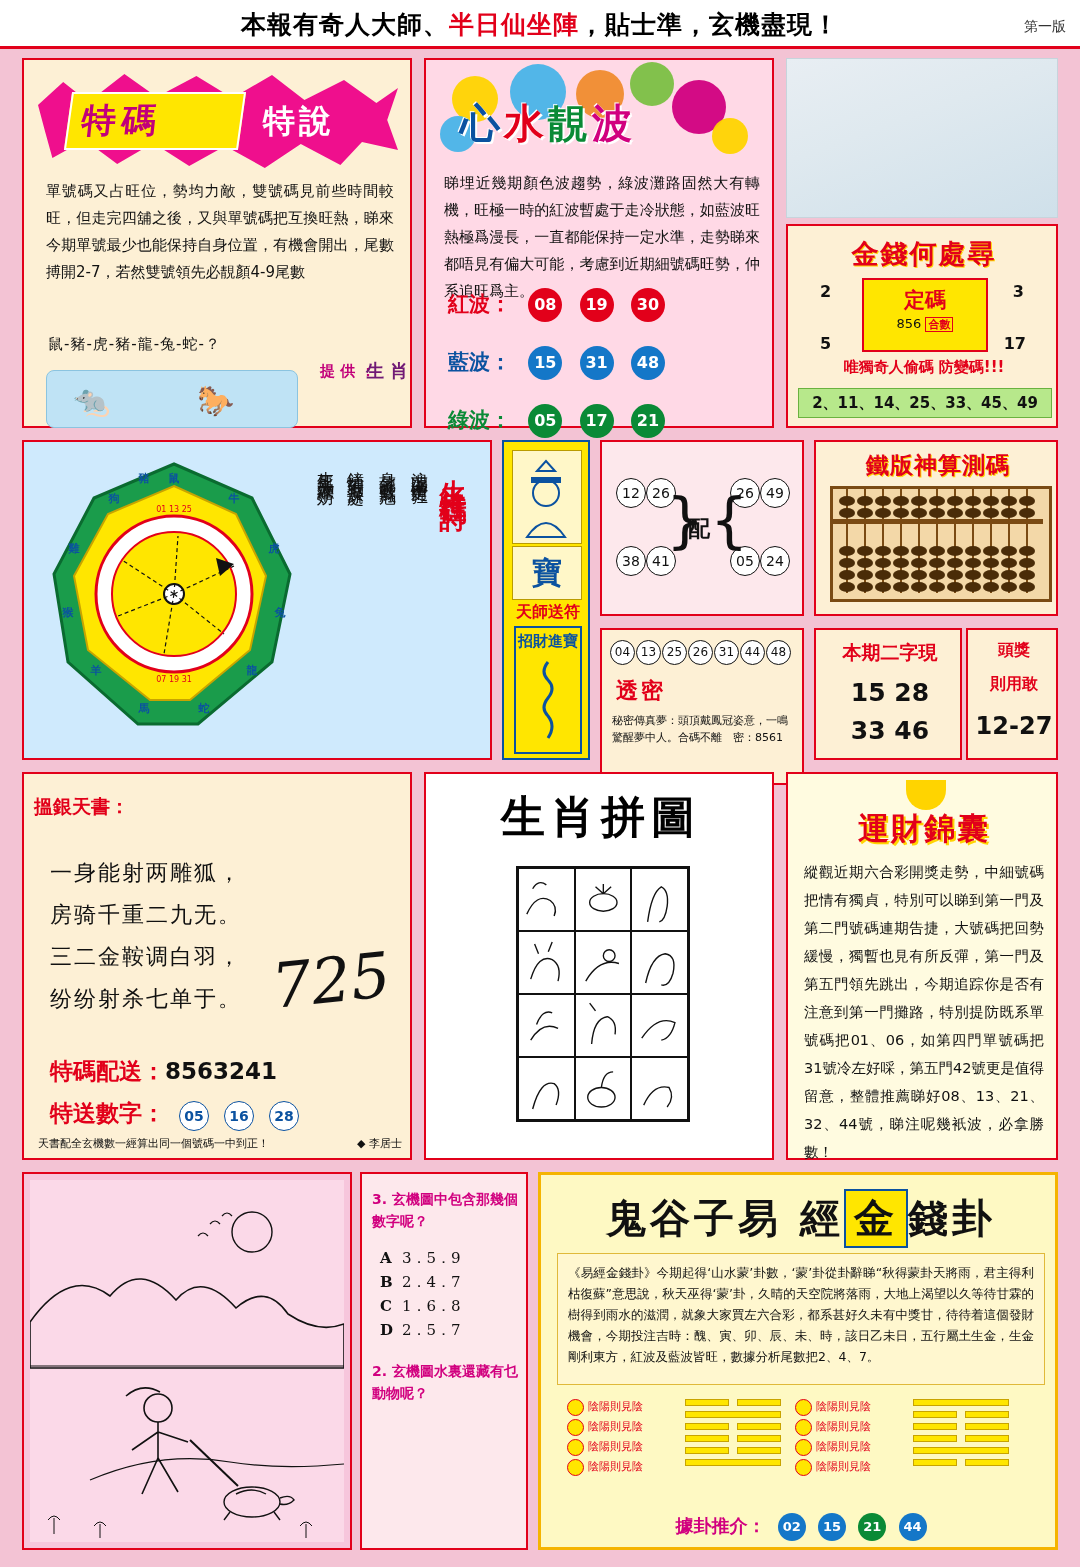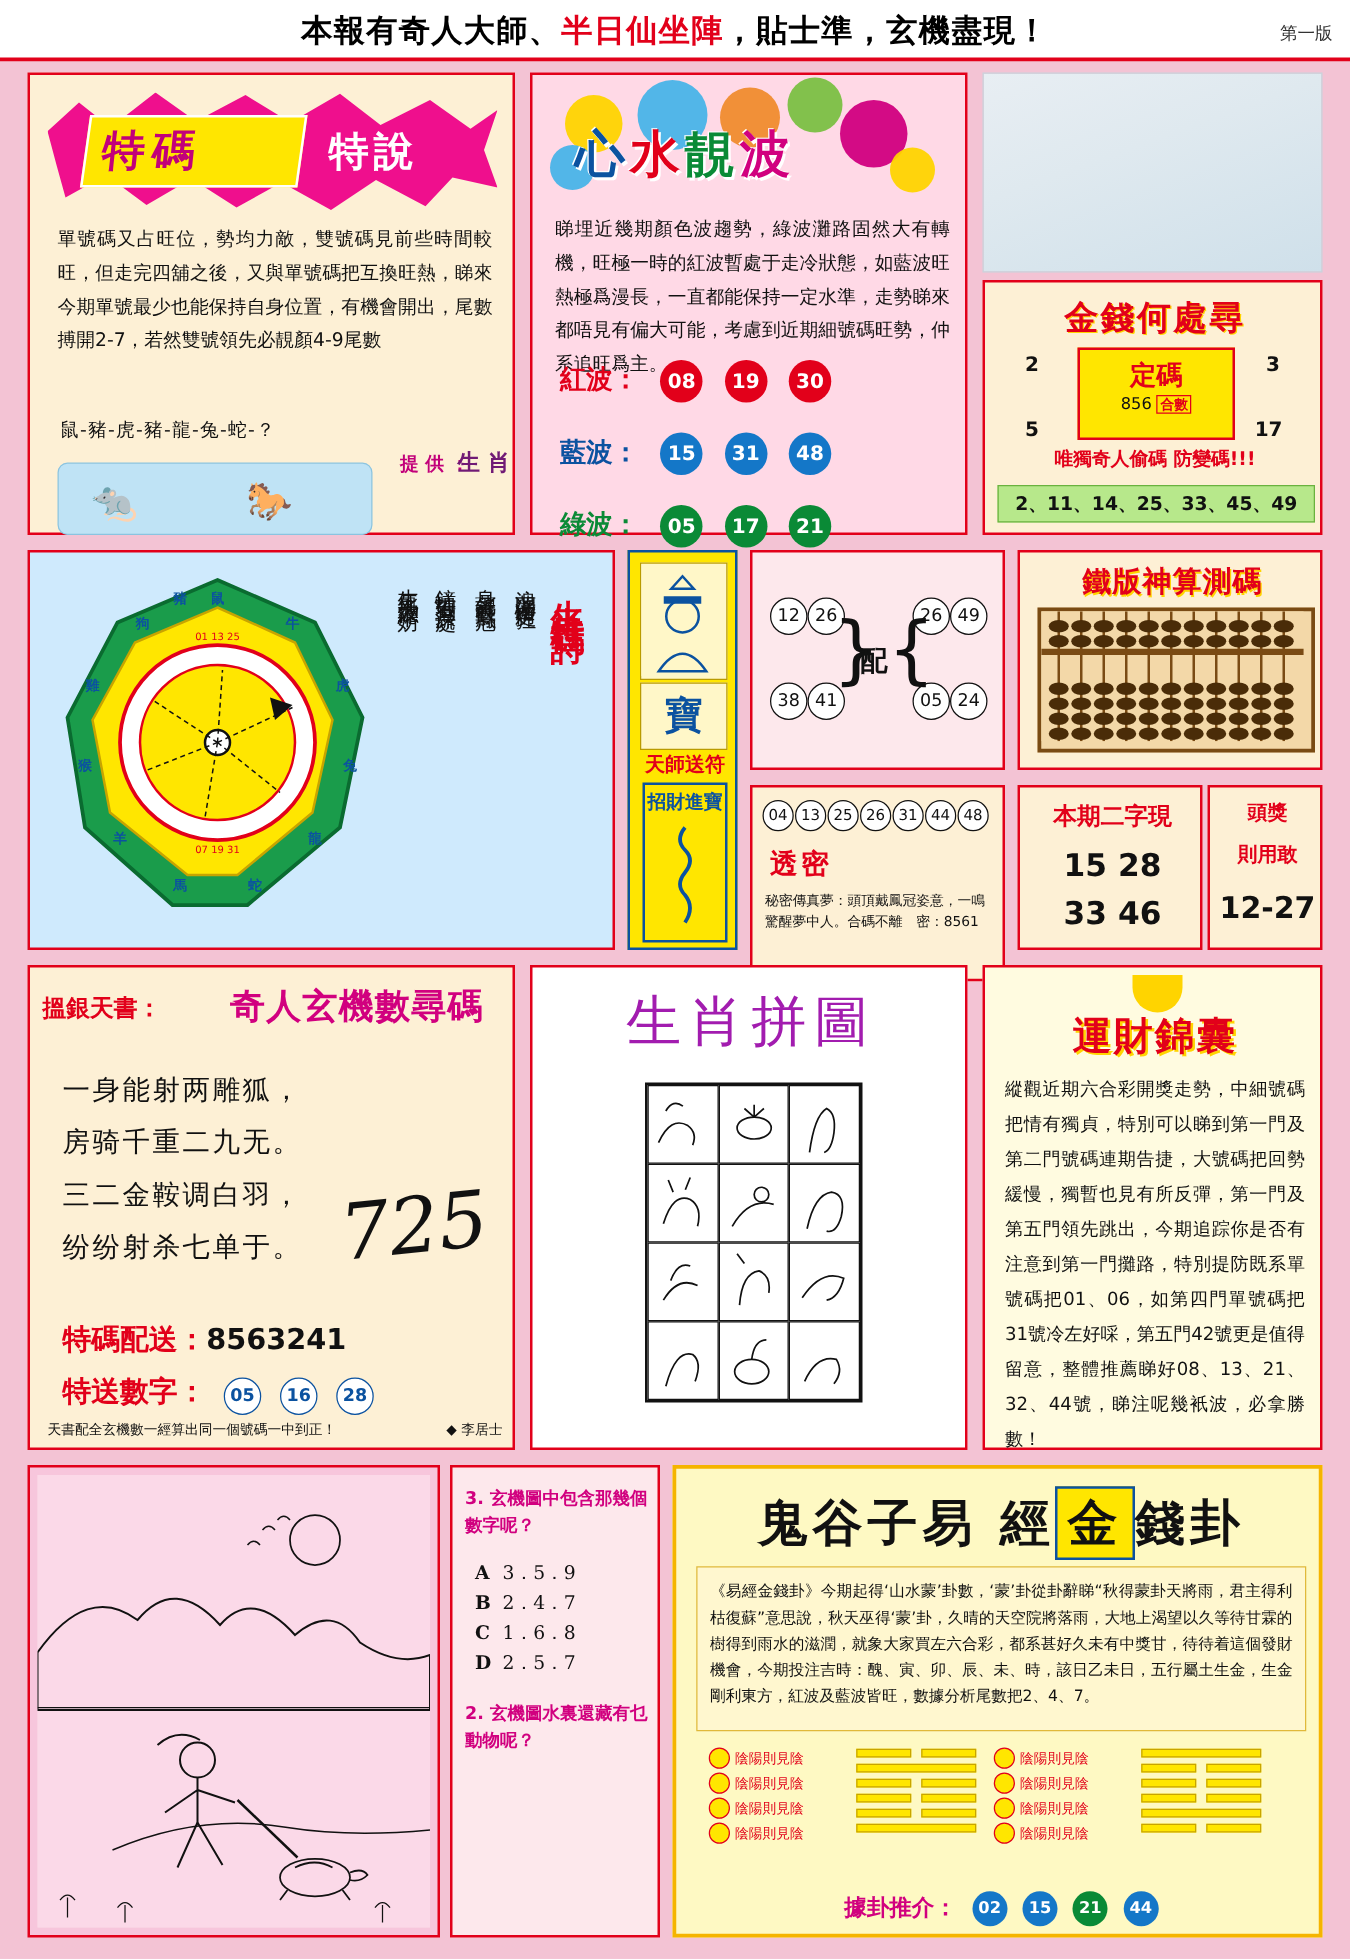--- a/index.html
+++ b/index.html
@@ -143,22 +143,22 @@
   .qr-sig{position:absolute;left:248px;top:170px;font-size:62px;color:#111;font-family:"DejaVu Serif",serif;
     font-style:italic;transform:rotate(-6deg);}
   .qr-l1{position:absolute;left:26px;top:282px;font-size:23px;font-weight:bold;color:#e2001a;}
   .qr-l1 b{color:#111;}
   .qr-l2{position:absolute;left:26px;top:324px;font-size:23px;font-weight:bold;color:#e2001a;}
   .qr-l2 .cirsm{width:28px;height:28px;line-height:28px;font-size:14px;border-color:#0b52a0;color:#0b52a0;margin-left:6px;}
   .qr-foot{position:absolute;left:14px;top:362px;width:364px;font-size:11px;color:#111;}
   .qr-foot .au{float:right;}
 
   #p-puzzle{left:424px;top:772px;width:350px;height:388px;background:#fff;border:2px solid #e2001a;}
-  .pz-title{position:absolute;left:0;top:14px;width:350px;text-align:center;font-size:44px;font-weight:normal;
-    color:#a21caf;letter-spacing:6px;}
+  .pz-title{position:absolute;left:0;top:14px;width:350px;text-align:center;font-size:44px;font-weight:bold;
+    color:#000000;letter-spacing:6px;}
   .pz-grid{position:absolute;left:90px;top:92px;width:170px;height:252px;border:2px solid #111;
     display:grid;grid-template-columns:repeat(3,1fr);grid-template-rows:repeat(4,1fr);}
   .pz-cell{border:1px solid #111;position:relative;overflow:hidden;}
 
   #p-yuncai{left:786px;top:772px;width:272px;height:388px;background:#fffbe0;border:2px solid #e2001a;}
   .yc-title{position:absolute;left:0;top:34px;width:272px;text-align:center;font-size:31px;font-weight:bold;
     color:#e2001a;letter-spacing:2px;text-shadow:2px 2px 0 #ffd400;}
   .yc-bag{position:absolute;left:118px;top:6px;width:40px;height:30px;background:#ffd400;border-radius:0 0 20px 20px;}
   .yc-body{position:absolute;left:16px;top:84px;width:240px;font-size:14.5px;line-height:28px;color:#111;text-align:justify;}
 
@@ -474,21 +474,20 @@
 
   <div class="panel" id="p-head">
     <div class="hd-t">頭獎</div>
     <div class="hd-t2">則用敢</div>
     <div class="hd-n">12-27</div>
   </div>
 
   <div class="panel" id="p-qiren">
     <div class="qr-head">
       <div class="qr-h1">搵銀天書：</div>
-      <div class="qr-h2">奇人玄機數尋碼</div>
     </div>
     <div class="qr-poem">
       <div>一身能射两雕狐，</div>
       <div>房骑千重二九无。</div>
       <div>三二金鞍调白羽，</div>
       <div>纷纷射杀七单于。</div>
     </div>
     <div class="qr-sig">725</div>
     <div class="qr-l1">
       <span>特碼配送：</span><b>8563241</b>

